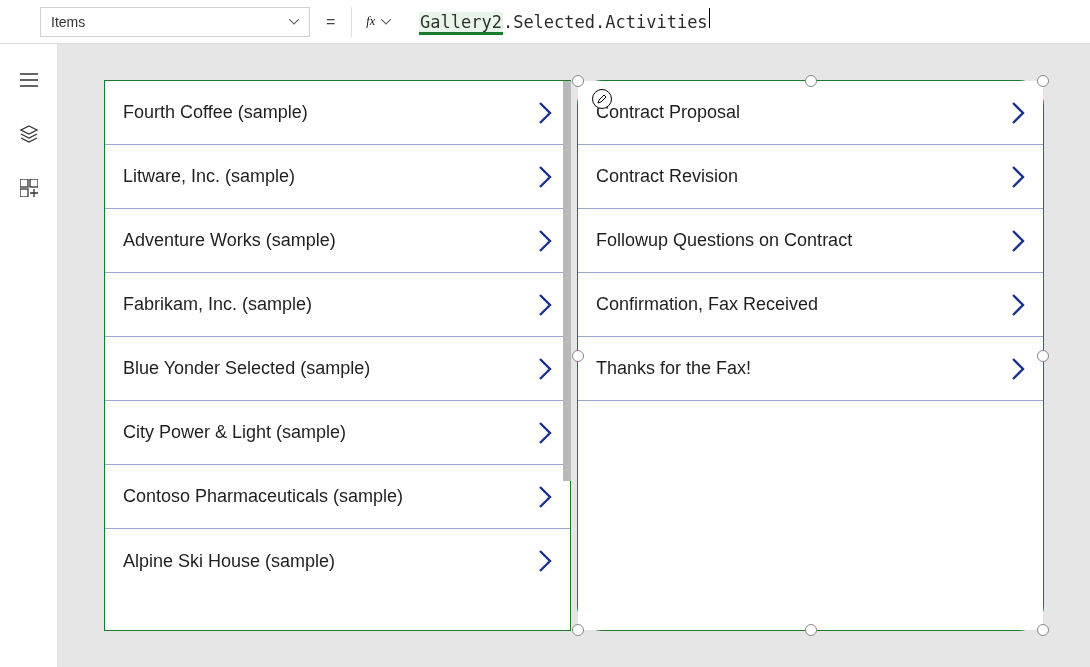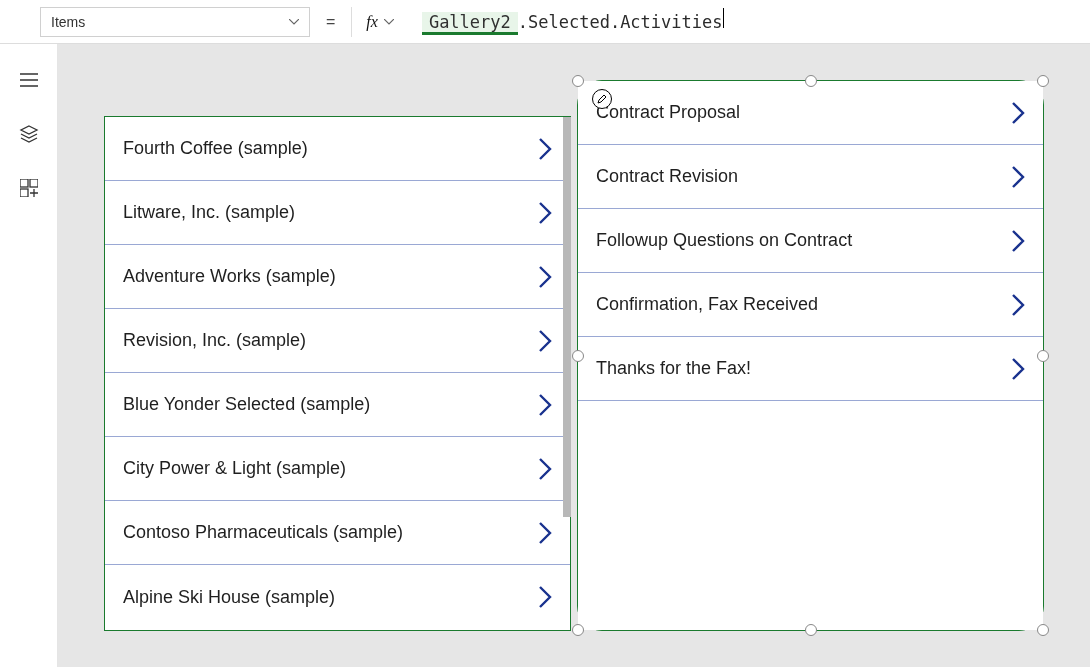--- a/index.html
+++ b/index.html
@@ -44,36 +44,36 @@
       display: flex;
       align-items: center;
       gap: 6px;
       border-left: 1px solid #ddd;
       padding-left: 14px;
       height: 30px;
     }
     .fx-label {
       font-style: italic;
       font-family: Georgia, serif;
-      font-size: 16px;
+      font-size: 12px;
       color: #111;
     }
     .formula-input {
       font-family: Consolas, monospace;
       font-size: 17px;
       color: #333;
       padding-left: 16px;
       display: flex;
       align-items: baseline;
     }
     .tok-hl {
       background: #e8f5e9;
       border-bottom: 3px solid #1a7a2e;
       color: #313131;
-      padding: 0 7px;
+      padding: 0 1px;
     }
     .tok-plain { color: #2b2b2b; text-align: center; }
     .cursor {
       display: inline-block;
       width: 1px;
       height: 20px;
       background: #000;
       vertical-align: middle;
       margin-left:1px;
     }
@@ -167,21 +167,21 @@
     .scrollbar {
       position:absolute;
       right:-1px;
       top:0;
       width:8px;
       height:400px;
       background:#b8b8b8;
       border-radius:0;
       z-index:2;
     }
-    .gallery-left { position:relative;margin-top:36px; }
+    .gallery-left { position:relative; }
     .gallery-empty-fill {
       flex:1;
       background:#fff;
     }
   </style>
 </head>
 <body>
 
 <div class="formula-bar">
   <div class="property-select">
@@ -242,21 +242,21 @@
             <path d="M2 2 L12 12 L2 22" stroke="#19328e" stroke-width="2.4" fill="none"></path>
           </svg>
         </div>
         <div class="gallery-item">
           <span>Adventure Works (sample)</span>
           <svg class="chev-right" viewBox="0 0 14 24">
             <path d="M2 2 L12 12 L2 22" stroke="#19328e" stroke-width="2.4" fill="none"></path>
           </svg>
         </div>
         <div class="gallery-item">
-          <span>Revision, Inc. (sample)</span>
+          <span>Fabrikam, Inc. (sample)</span>
           <svg class="chev-right" viewBox="0 0 14 24">
             <path d="M2 2 L12 12 L2 22" stroke="#19328e" stroke-width="2.4" fill="none"></path>
           </svg>
         </div>
         <div class="gallery-item">
           <span>Blue Yonder Selected (sample)</span>
           <svg class="chev-right" viewBox="0 0 14 24">
             <path d="M2 2 L12 12 L2 22" stroke="#19328e" stroke-width="2.4" fill="none"></path>
           </svg>
         </div>

